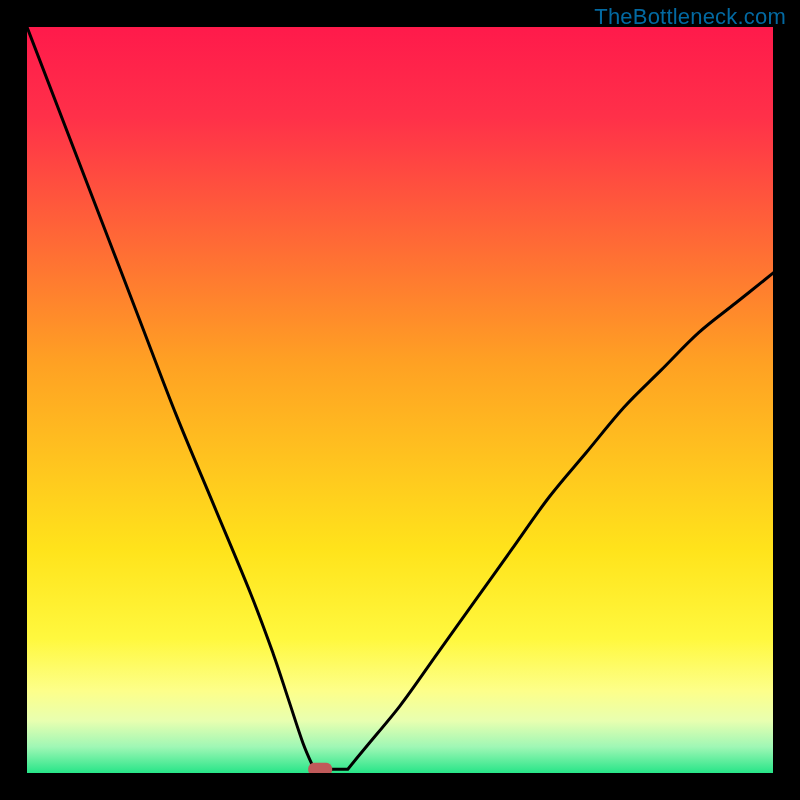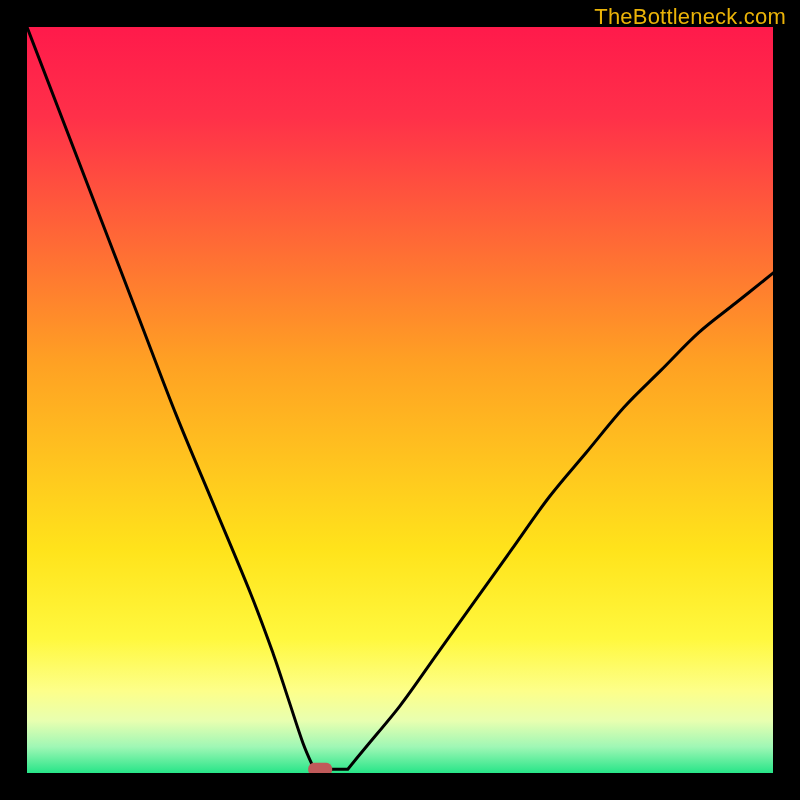--- a/index.html
+++ b/index.html
@@ -23,21 +23,21 @@
     position: absolute;
     left: 27px;
     top: 27px;
     width: 746px;
     height: 746px;
   }
   .watermark {
     position: absolute;
     top: 4px;
     right: 14px;
-    color: #eab308;
+    color: #0369a1;
     font-size: 22px;
     font-weight: 500;
     letter-spacing: 0.2px;
     font-family: Arial, Helvetica, sans-serif;
   }
   svg {
     display: block;
   }
 </style>
 </head>

